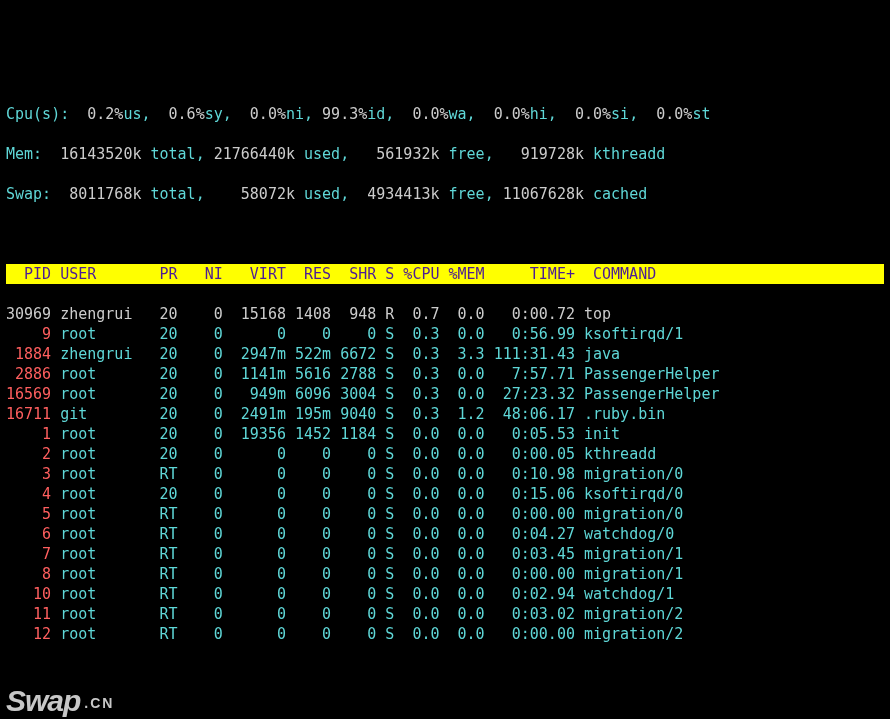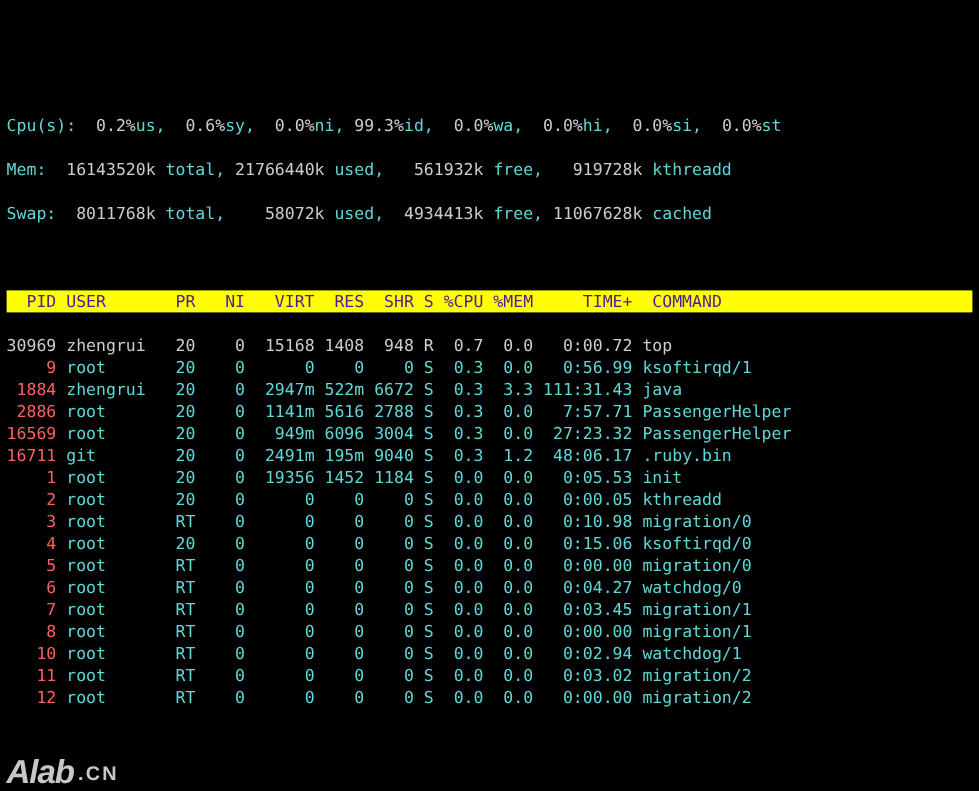--- a/index.html
+++ b/index.html
@@ -2,32 +2,32 @@
 <html><head>
 <meta charset="utf-8">
 <style>
   html,body{margin:0;padding:0;background:#000;width:890px;height:719px;overflow:hidden}
   body{font-family:"DejaVu Sans Mono","Liberation Mono",Menlo,Consolas,monospace;font-size:15px;line-height:20px;color:#ccc;white-space:pre}
   .term{padding:4px 6px}
   .cy{color:#5fd7d7}      
   .rd{color:#ff5f5f}      
   .hdr{background:#ffff00;color:#4c1d95}
   .wm{position:absolute;left:6px;bottom:6px;font-family:Arial,Helvetica,sans-serif;font-weight:900;font-style:italic;font-size:30px;color:#fff;opacity:.78;letter-spacing:-1px;pointer-events:none}
-  .wm .cn{font-style:normal;font-size:18px;letter-spacing:2px;margin-left:4px;vertical-align:3px}
+  .wm .cn{font-style:normal;font-size:14px;letter-spacing:2px;margin-left:4px;vertical-align:3px}
 </style>
 </head>
 <body>
 
 
 
 <div class="term">
 <div><span class="cy">Cpu(s):</span>  <span>0.2%</span><span class="cy">us,</span>  <span>0.6%</span><span class="cy">sy,</span>  <span>0.0%</span><span class="cy">ni,</span> <span>99.3%</span><span class="cy">id,</span>  <span>0.0%</span><span class="cy">wa,</span>  <span>0.0%</span><span class="cy">hi,</span>  <span>0.0%</span><span class="cy">si,</span>  <span>0.0%</span><span class="cy">st</span></div>
 <div><span class="cy">Mem:</span>  <span>16143520k</span> <span class="cy">total,</span> <span>21766440k</span> <span class="cy">used,</span>   <span>561932k</span> <span class="cy">free,</span>   <span>919728k</span> <span class="cy">kthreadd</span></div>
 <div><span class="cy">Swap:</span>  <span>8011768k</span> <span class="cy">total,</span>    <span>58072k</span> <span class="cy">used,</span>  <span>4934413k</span> <span class="cy">free,</span> <span>11067628k</span> <span class="cy">cached</span></div>
 <div> </div>
 <div id="header-row" class="hdr">  PID USER       PR   NI   VIRT  RES  SHR S %CPU %MEM     TIME+  COMMAND        </div>
 <div id="rows"><div><span class="">30969</span> <span class="">zhengrui</span>  <span class=""> 20</span>  <span class="">  0</span>  <span class="">15168</span> <span class="">1408</span> <span class=""> 948</span> <span class="">R</span> <span class=""> 0.7</span> <span class=""> 0.0</span> <span class="">  0:00.72</span> <span class="">top</span></div><div><span class="rd">    9</span> <span class="cy">root    </span>  <span class="cy"> 20</span>  <span class="cy">  0</span>  <span class="cy">    0</span> <span class="cy">   0</span> <span class="cy">   0</span> <span class="cy">S</span> <span class="cy"> 0.3</span> <span class="cy"> 0.0</span> <span class="cy">  0:56.99</span> <span class="cy">ksoftirqd/1</span></div><div><span class="rd"> 1884</span> <span class="cy">zhengrui</span>  <span class="cy"> 20</span>  <span class="cy">  0</span>  <span class="cy">2947m</span> <span class="cy">522m</span> <span class="cy">6672</span> <span class="cy">S</span> <span class="cy"> 0.3</span> <span class="cy"> 3.3</span> <span class="cy">111:31.43</span> <span class="cy">java</span></div><div><span class="rd"> 2886</span> <span class="cy">root    </span>  <span class="cy"> 20</span>  <span class="cy">  0</span>  <span class="cy">1141m</span> <span class="cy">5616</span> <span class="cy">2788</span> <span class="cy">S</span> <span class="cy"> 0.3</span> <span class="cy"> 0.0</span> <span class="cy">  7:57.71</span> <span class="cy">PassengerHelper</span></div><div><span class="rd">16569</span> <span class="cy">root    </span>  <span class="cy"> 20</span>  <span class="cy">  0</span>  <span class="cy"> 949m</span> <span class="cy">6096</span> <span class="cy">3004</span> <span class="cy">S</span> <span class="cy"> 0.3</span> <span class="cy"> 0.0</span> <span class="cy"> 27:23.32</span> <span class="cy">PassengerHelper</span></div><div><span class="rd">16711</span> <span class="cy">git     </span>  <span class="cy"> 20</span>  <span class="cy">  0</span>  <span class="cy">2491m</span> <span class="cy">195m</span> <span class="cy">9040</span> <span class="cy">S</span> <span class="cy"> 0.3</span> <span class="cy"> 1.2</span> <span class="cy"> 48:06.17</span> <span class="cy">.ruby.bin</span></div><div><span class="rd">    1</span> <span class="cy">root    </span>  <span class="cy"> 20</span>  <span class="cy">  0</span>  <span class="cy">19356</span> <span class="cy">1452</span> <span class="cy">1184</span> <span class="cy">S</span> <span class="cy"> 0.0</span> <span class="cy"> 0.0</span> <span class="cy">  0:05.53</span> <span class="cy">init</span></div><div><span class="rd">    2</span> <span class="cy">root    </span>  <span class="cy"> 20</span>  <span class="cy">  0</span>  <span class="cy">    0</span> <span class="cy">   0</span> <span class="cy">   0</span> <span class="cy">S</span> <span class="cy"> 0.0</span> <span class="cy"> 0.0</span> <span class="cy">  0:00.05</span> <span class="cy">kthreadd</span></div><div><span class="rd">    3</span> <span class="cy">root    </span>  <span class="cy"> RT</span>  <span class="cy">  0</span>  <span class="cy">    0</span> <span class="cy">   0</span> <span class="cy">   0</span> <span class="cy">S</span> <span class="cy"> 0.0</span> <span class="cy"> 0.0</span> <span class="cy">  0:10.98</span> <span class="cy">migration/0</span></div><div><span class="rd">    4</span> <span class="cy">root    </span>  <span class="cy"> 20</span>  <span class="cy">  0</span>  <span class="cy">    0</span> <span class="cy">   0</span> <span class="cy">   0</span> <span class="cy">S</span> <span class="cy"> 0.0</span> <span class="cy"> 0.0</span> <span class="cy">  0:15.06</span> <span class="cy">ksoftirqd/0</span></div><div><span class="rd">    5</span> <span class="cy">root    </span>  <span class="cy"> RT</span>  <span class="cy">  0</span>  <span class="cy">    0</span> <span class="cy">   0</span> <span class="cy">   0</span> <span class="cy">S</span> <span class="cy"> 0.0</span> <span class="cy"> 0.0</span> <span class="cy">  0:00.00</span> <span class="cy">migration/0</span></div><div><span class="rd">    6</span> <span class="cy">root    </span>  <span class="cy"> RT</span>  <span class="cy">  0</span>  <span class="cy">    0</span> <span class="cy">   0</span> <span class="cy">   0</span> <span class="cy">S</span> <span class="cy"> 0.0</span> <span class="cy"> 0.0</span> <span class="cy">  0:04.27</span> <span class="cy">watchdog/0</span></div><div><span class="rd">    7</span> <span class="cy">root    </span>  <span class="cy"> RT</span>  <span class="cy">  0</span>  <span class="cy">    0</span> <span class="cy">   0</span> <span class="cy">   0</span> <span class="cy">S</span> <span class="cy"> 0.0</span> <span class="cy"> 0.0</span> <span class="cy">  0:03.45</span> <span class="cy">migration/1</span></div><div><span class="rd">    8</span> <span class="cy">root    </span>  <span class="cy"> RT</span>  <span class="cy">  0</span>  <span class="cy">    0</span> <span class="cy">   0</span> <span class="cy">   0</span> <span class="cy">S</span> <span class="cy"> 0.0</span> <span class="cy"> 0.0</span> <span class="cy">  0:00.00</span> <span class="cy">migration/1</span></div><div><span class="rd">   10</span> <span class="cy">root    </span>  <span class="cy"> RT</span>  <span class="cy">  0</span>  <span class="cy">    0</span> <span class="cy">   0</span> <span class="cy">   0</span> <span class="cy">S</span> <span class="cy"> 0.0</span> <span class="cy"> 0.0</span> <span class="cy">  0:02.94</span> <span class="cy">watchdog/1</span></div><div><span class="rd">   11</span> <span class="cy">root    </span>  <span class="cy"> RT</span>  <span class="cy">  0</span>  <span class="cy">    0</span> <span class="cy">   0</span> <span class="cy">   0</span> <span class="cy">S</span> <span class="cy"> 0.0</span> <span class="cy"> 0.0</span> <span class="cy">  0:03.02</span> <span class="cy">migration/2</span></div><div><span class="rd">   12</span> <span class="cy">root    </span>  <span class="cy"> RT</span>  <span class="cy">  0</span>  <span class="cy">    0</span> <span class="cy">   0</span> <span class="cy">   0</span> <span class="cy">S</span> <span class="cy"> 0.0</span> <span class="cy"> 0.0</span> <span class="cy">  0:00.00</span> <span class="cy">migration/2</span></div></div>
 </div>
 
-<div class="wm"><span>Alab</span><span class="cn">.CN</span></div>
+<div class="wm"><span>Swap</span><span class="cn">.CN</span></div>
 
 
 
 
 </body></html>

